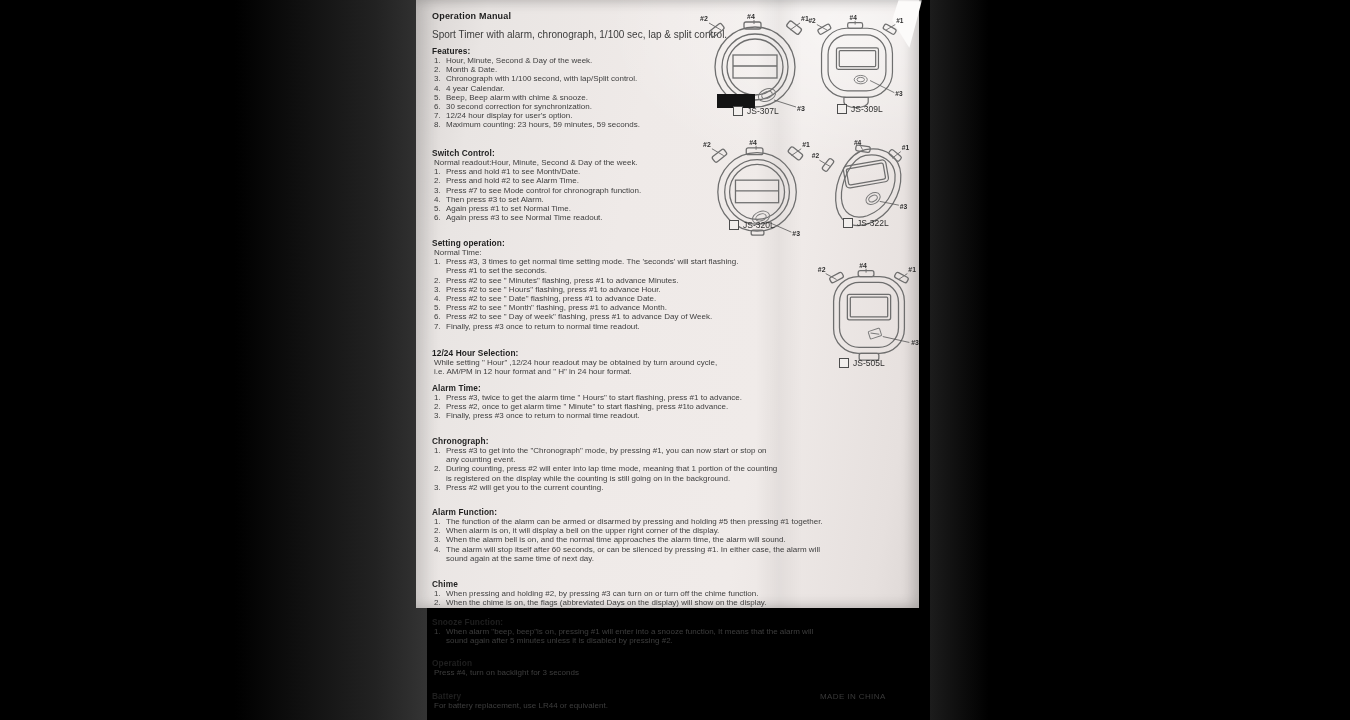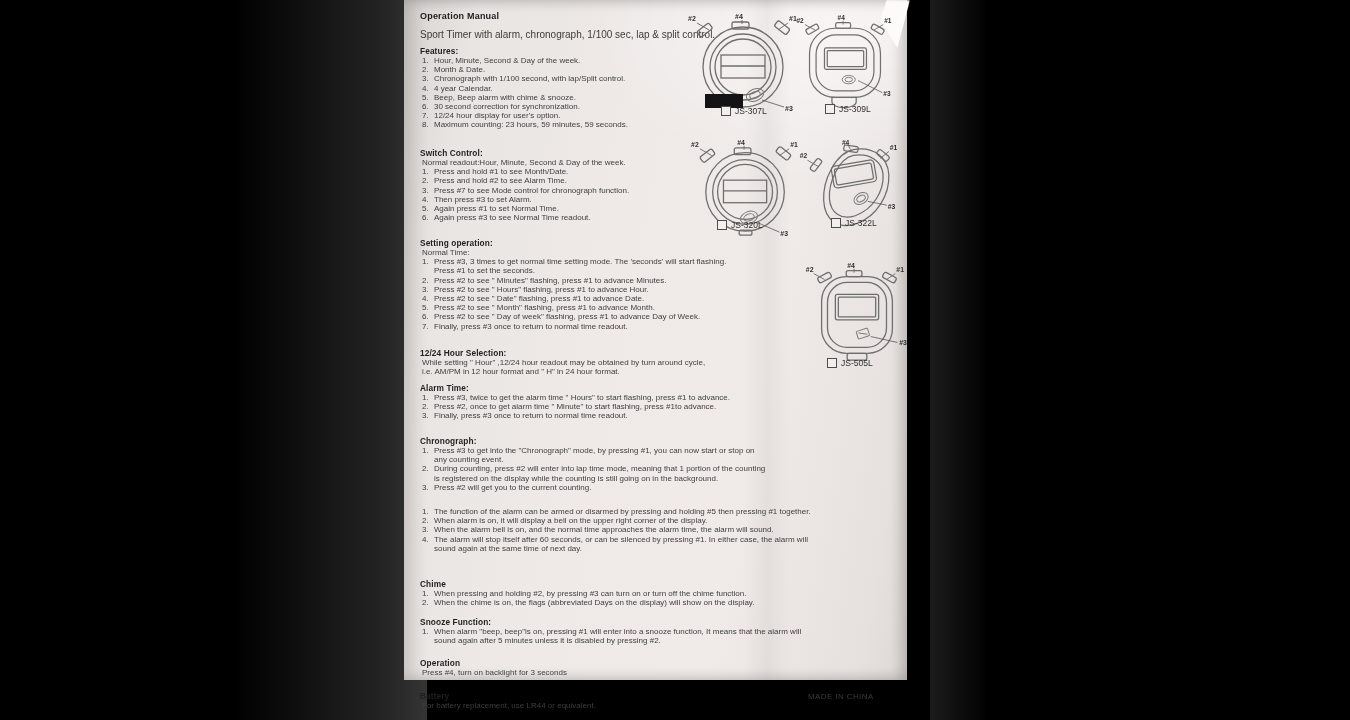--- a/index.html
+++ b/index.html
@@ -2,21 +2,21 @@
 <html><head>
 <meta charset="utf-8">
 <style>
   html,body{margin:0;padding:0;background:#000;}
   body{width:1350px;height:720px;overflow:hidden;position:relative;
        font-family:"Liberation Sans", sans-serif;}
   .bg-left{position:absolute;left:0;top:0;width:427px;height:720px;
     background:linear-gradient(90deg,#000 0%,#000 55%,#222 88%,#343434 100%);}
   .bg-right{position:absolute;left:930px;top:0;width:420px;height:720px;
     background:linear-gradient(90deg,#1c1c1c 0%,#000 14%,#000 100%);}
-  .paper{position:absolute;left:404px;top:0;width:503px;height:680px;
+  .paper{position:absolute;left:416px;top:0;width:503px;height:608px;
     background:
       radial-gradient(ellipse 420px 260px at 88% 4%, rgba(255,255,255,0.55), rgba(255,255,255,0) 60%),
       linear-gradient(100deg,#d8d4d2 0%,#e9e5e3 12%,#efeae8 40%,#f0ebe9 68%,#e6e0de 92%,#ddd7d5 100%);
     box-shadow: inset 10px 0 16px rgba(0,0,0,0.14), inset -7px 0 12px rgba(0,0,0,0.16);
     filter: blur(0.3px);}
   .crease{position:absolute;left:340px;top:0;width:46px;height:720px;
     background:linear-gradient(90deg,rgba(0,0,0,0) 0%,rgba(0,0,0,0.045) 50%,rgba(0,0,0,0) 100%);}
   .glare{position:absolute;left:476px;top:0;width:30px;height:48px;background:#fcfbfa;
     clip-path:polygon(22% 0,100% 0,58% 100%,0 42%);filter:blur(1.2px);}
 
@@ -126,20 +126,21 @@
       </div>
       <div class="section sec-chronograph">
         <div class="heading">Chronograph:</div>
         <div class="line"><span class="num">1.</span><span>Press #3 to get into the "Chronograph" mode, by pressing #1, you can now start or stop on</span></div>
         <div class="line"><span class="num"></span><span>any counting event.</span></div>
         <div class="line"><span class="num">2.</span><span>During counting, press #2 will enter into lap time mode, meaning that 1 portion of the counting</span></div>
         <div class="line"><span class="num"></span><span>is registered on the display while the counting is still going on in the background.</span></div>
         <div class="line"><span class="num">3.</span><span>Press #2 will get you to the current counting.</span></div>
       </div>
       <div class="section sec-alarm-function">
+        <div class="heading">Alarm Function:</div>
         <div class="line"><span class="num">1.</span><span>The function of the alarm can be armed or disarmed by pressing and holding #5 then pressing #1 together.</span></div>
         <div class="line"><span class="num">2.</span><span>When alarm is on, it will display a bell on the upper right corner of the display.</span></div>
         <div class="line"><span class="num">3.</span><span>When the alarm bell is on, and the normal time approaches the alarm time, the alarm will sound.</span></div>
         <div class="line"><span class="num">4.</span><span>The alarm will stop itself after 60 seconds, or can be silenced by pressing #1. In either case, the alarm will</span></div>
         <div class="line"><span class="num"></span><span>sound again at the same time of next day.</span></div>
       </div>
       <div class="section sec-chime">
         <div class="heading">Chime</div>
         <div class="line"><span class="num">1.</span><span>When pressing and holding #2, by pressing #3 can turn on or turn off the chime function.</span></div>
         <div class="line"><span class="num">2.</span><span>When the chime is on, the flags (abbreviated Days on the display) will show on the display.</span></div>

